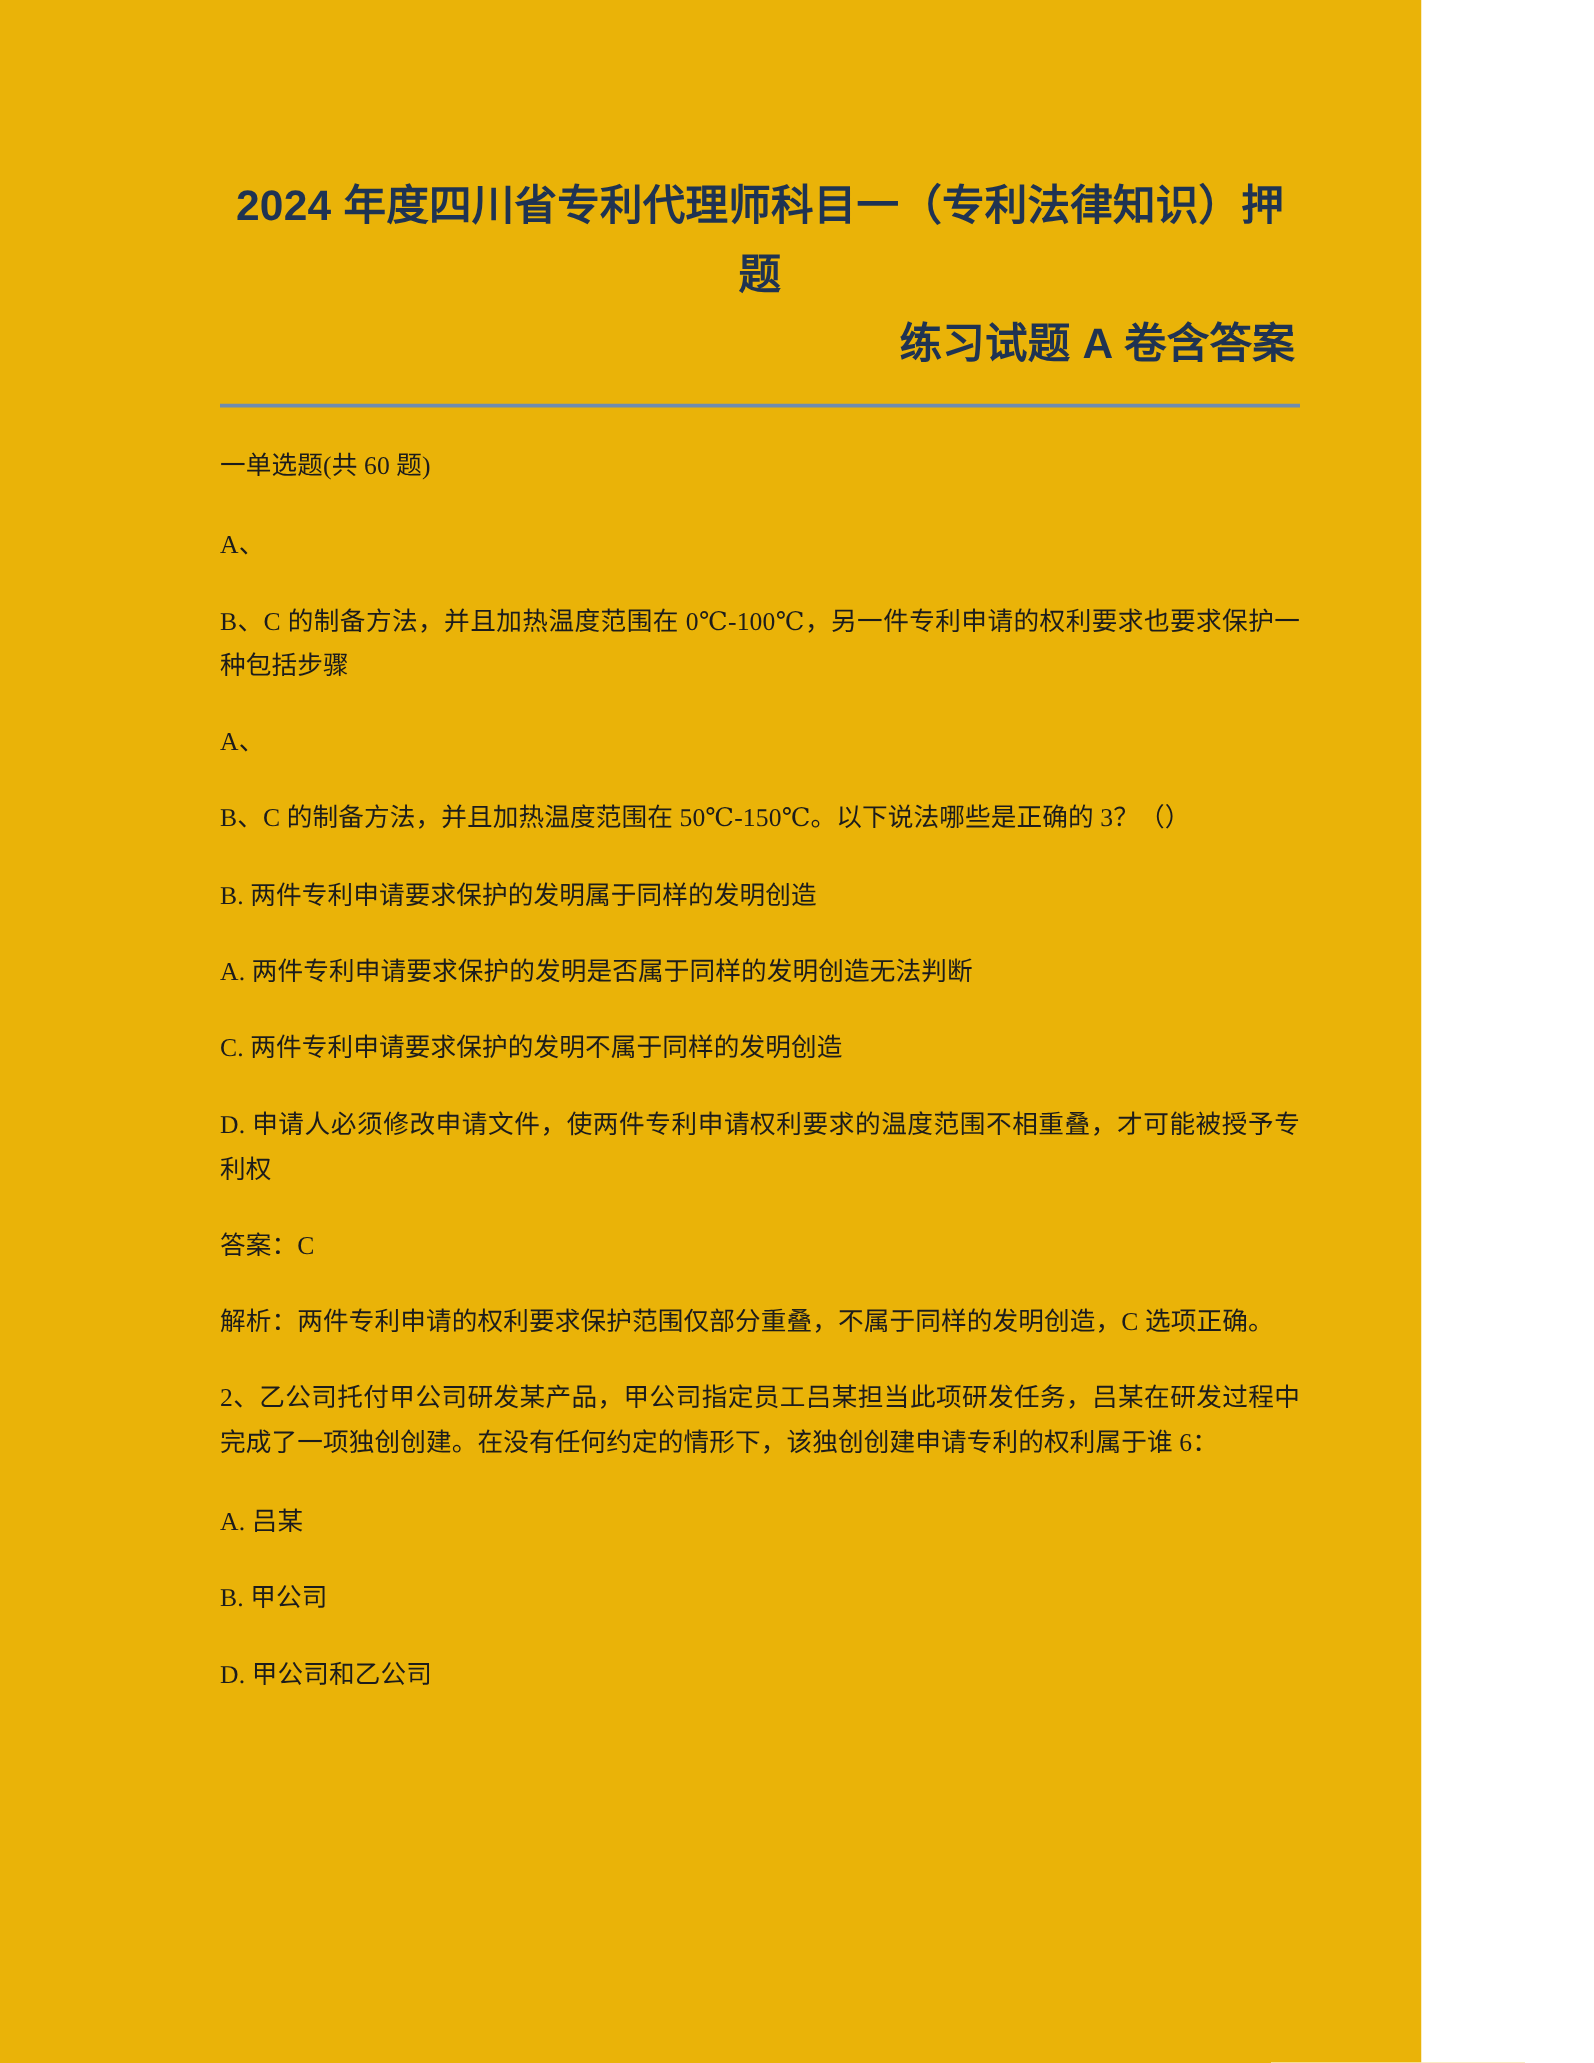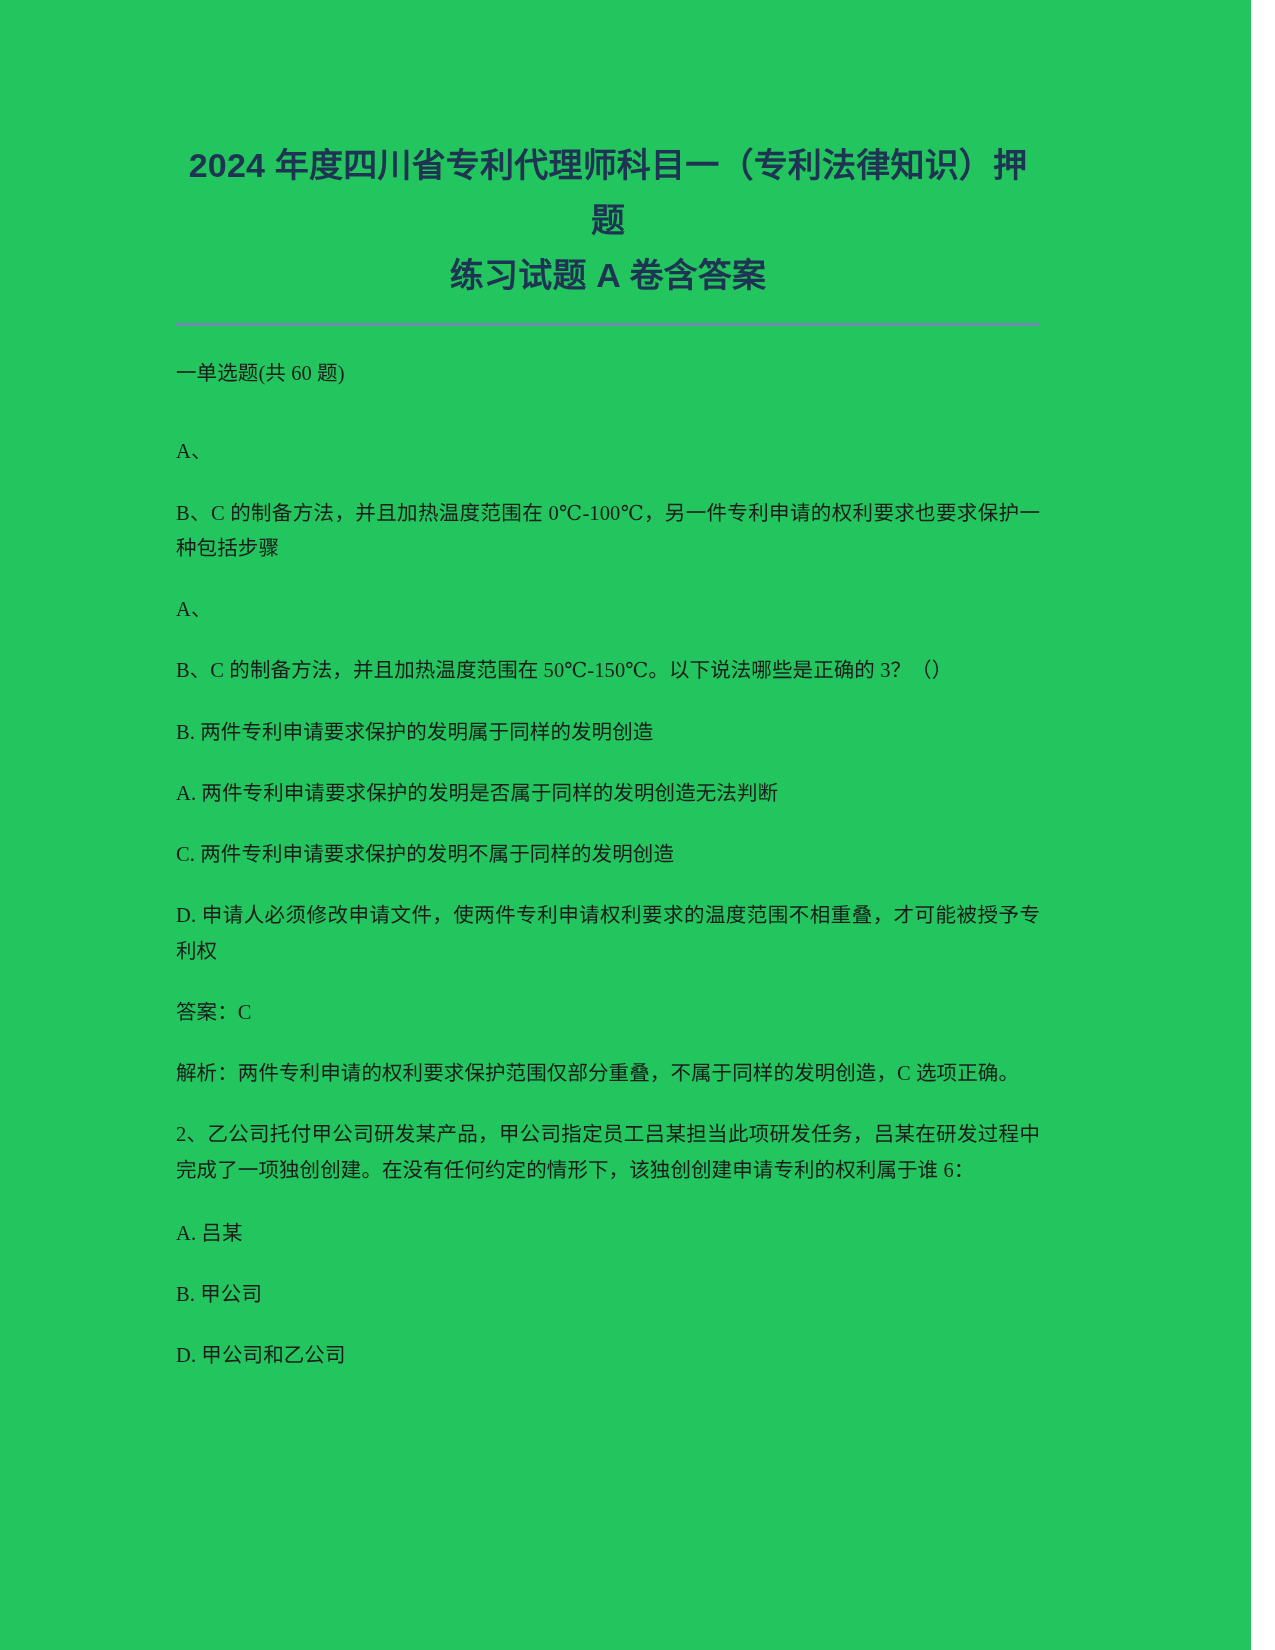--- a/index.html
+++ b/index.html
@@ -10,26 +10,26 @@
   }
   body {
     width: 1275px;
     height: 1650px;
     font-family: "Liberation Serif", "DejaVu Serif", serif;
     color: #1a1a1a;
     -webkit-font-smoothing: antialiased;
   }
   .page {
     position: relative;
-    width: 1251px;
+    width: 1137px;
     height: 1650px;
     box-sizing: border-box;
     padding: 4px;
     overflow: hidden;
-    background: #22c55e;
+    background: #eab308;
   }
   .content {
     position: absolute;
     left: 176px;
     top: 138px;
     width: 864px;
   }
 
   
   .doc-title {
@@ -40,21 +40,21 @@
     line-height: 1.62;
     text-align: center;
     letter-spacing: 0.2px;
     margin: 0;
     padding: 0 4px;
   }
   .doc-title .t-line {
     display: block;
   }
   .doc-title .t-line.line2 {
-    text-align: center;
+    text-align: right;
   }
 
   
   .title-rule {
     margin: 20px 0 0 0;
     height: 3px;
     background: #6f8cae;
     border: 0;
     width: 100%;
   }
@@ -70,21 +70,21 @@
     text-align: justify;
     text-justify: inter-ideograph;
     color: #1c1c1c;
     letter-spacing: 0.1px;
     word-break: break-all;
   }
   p.para:last-child {
     margin-bottom: 0;
   }
   p.section-head {
-    margin-bottom: 43px;
+    margin-bottom: 28px;
     font-family: Liberation Serif, serif;
   }
   p.q-stem {
     margin-bottom: 28px;
   }
 </style>
 </head>
 <body>
 
 <div class="page">

